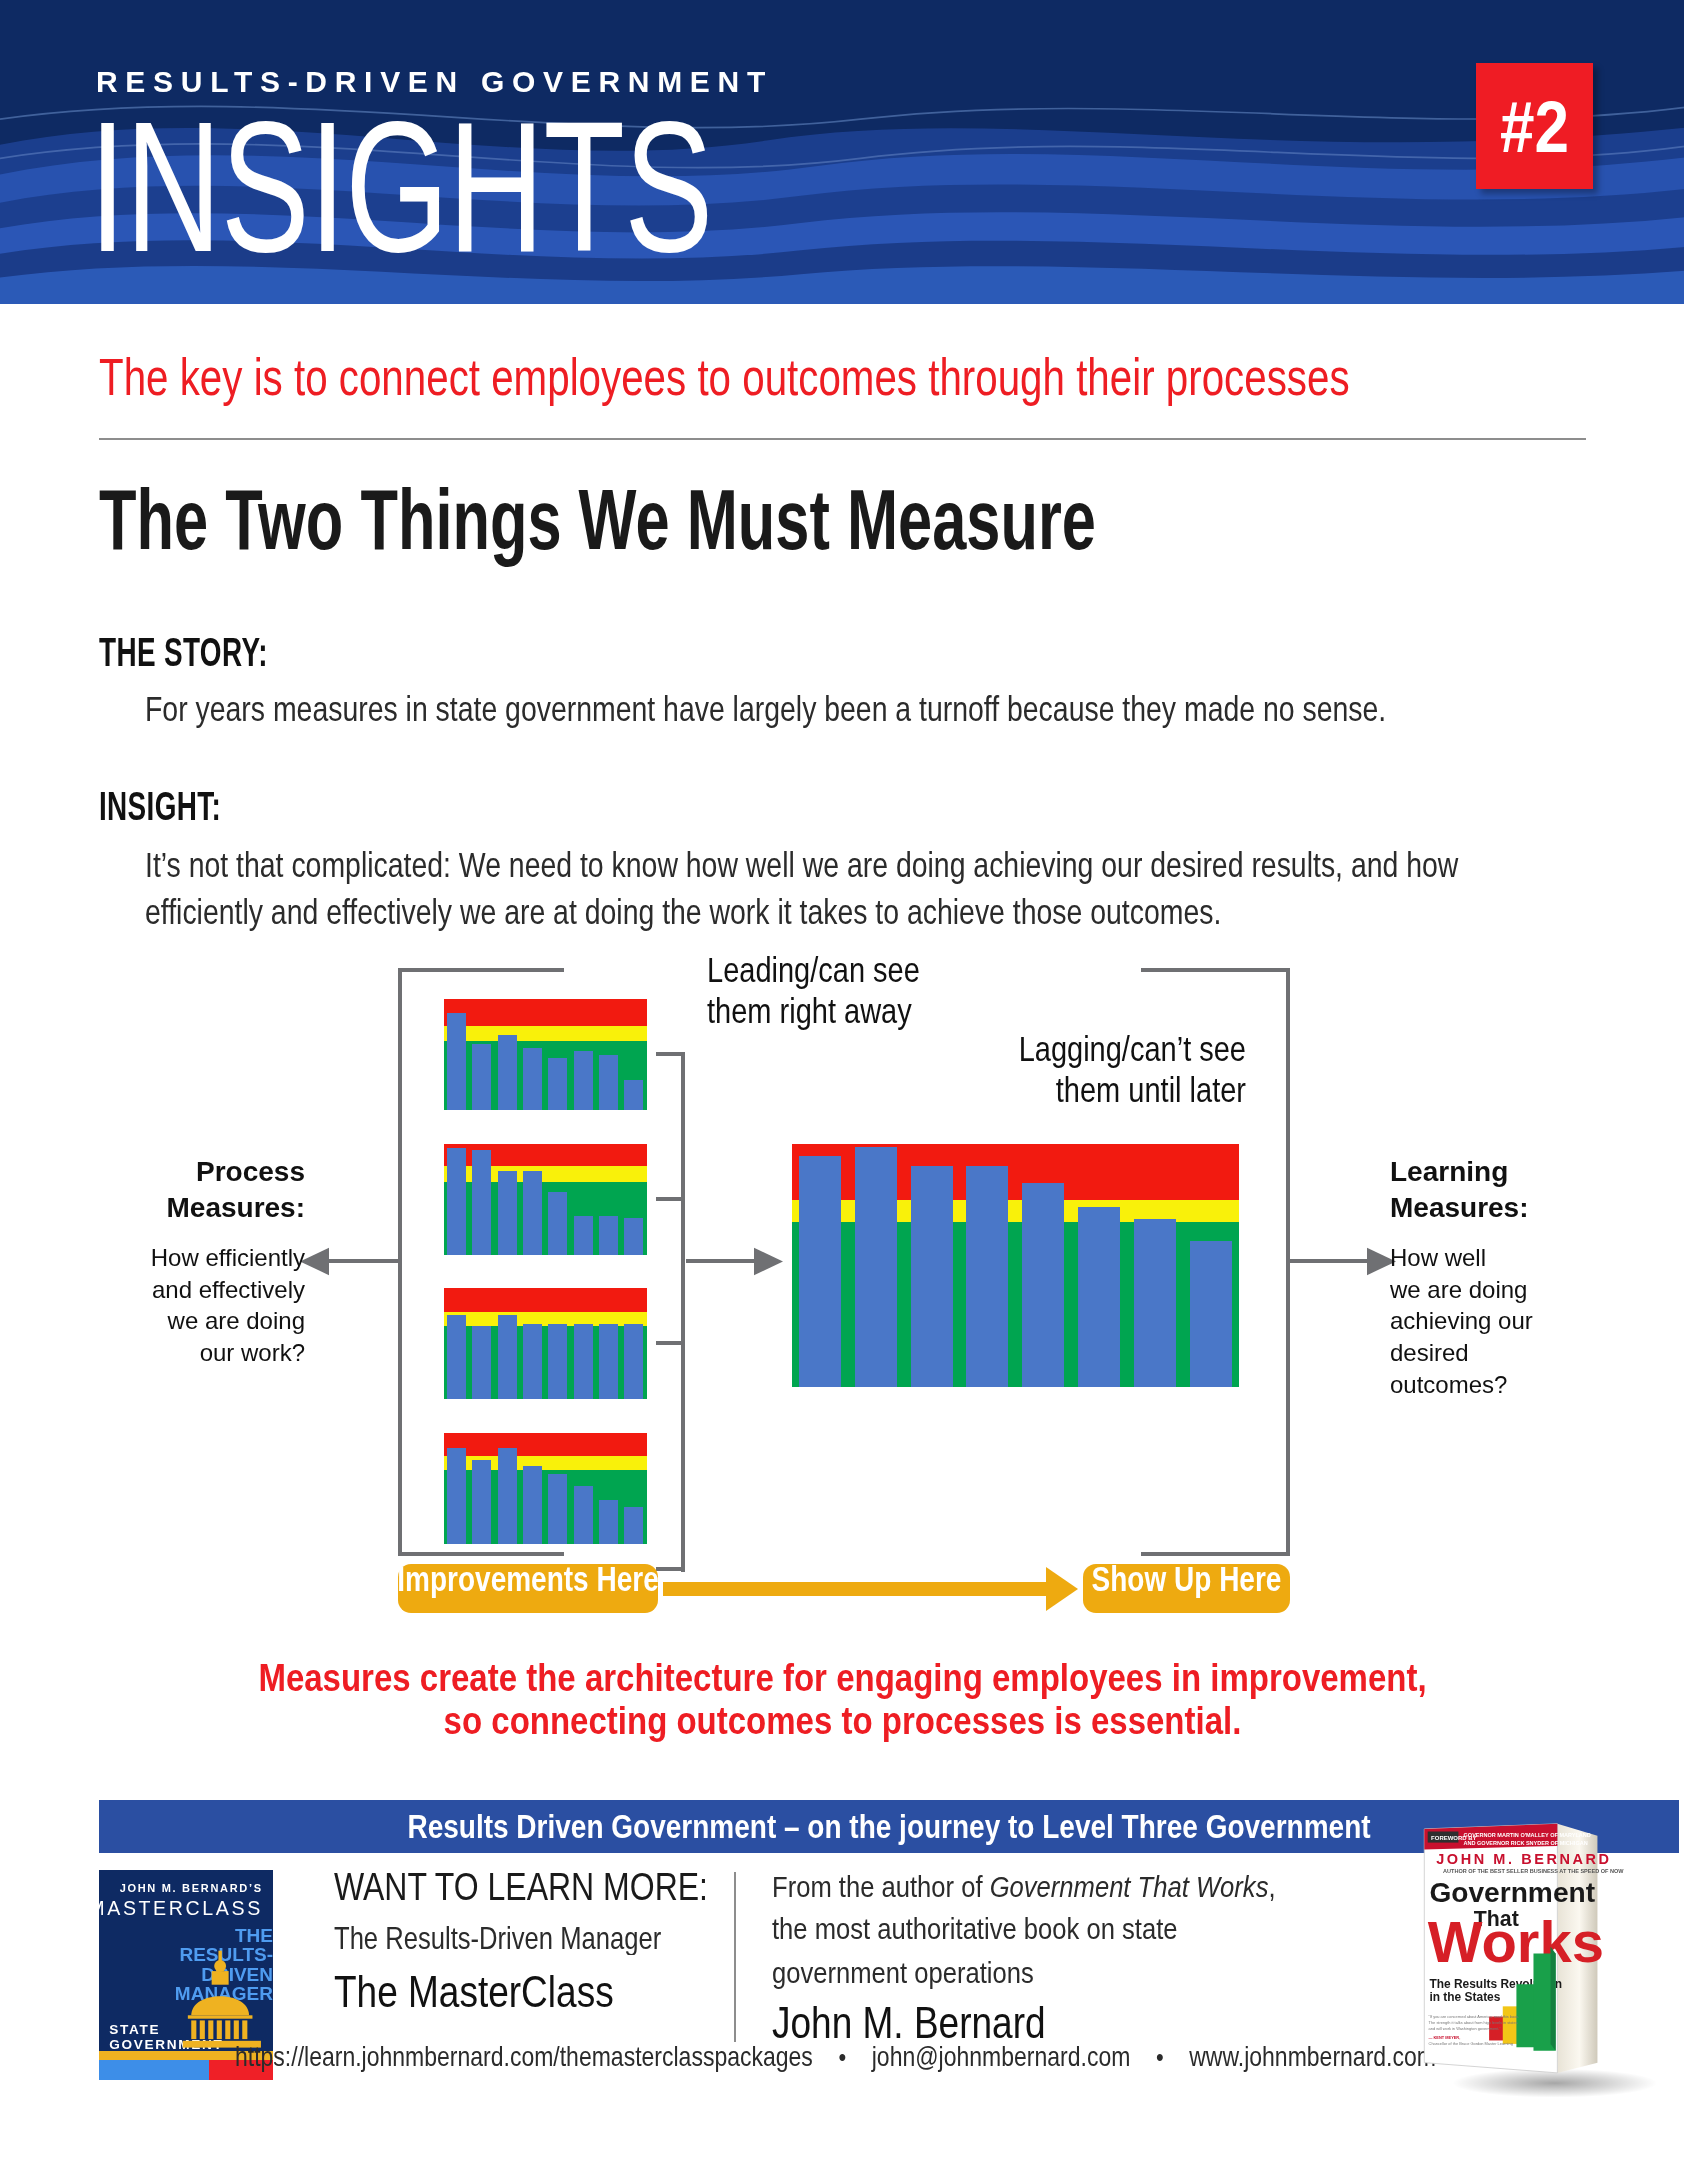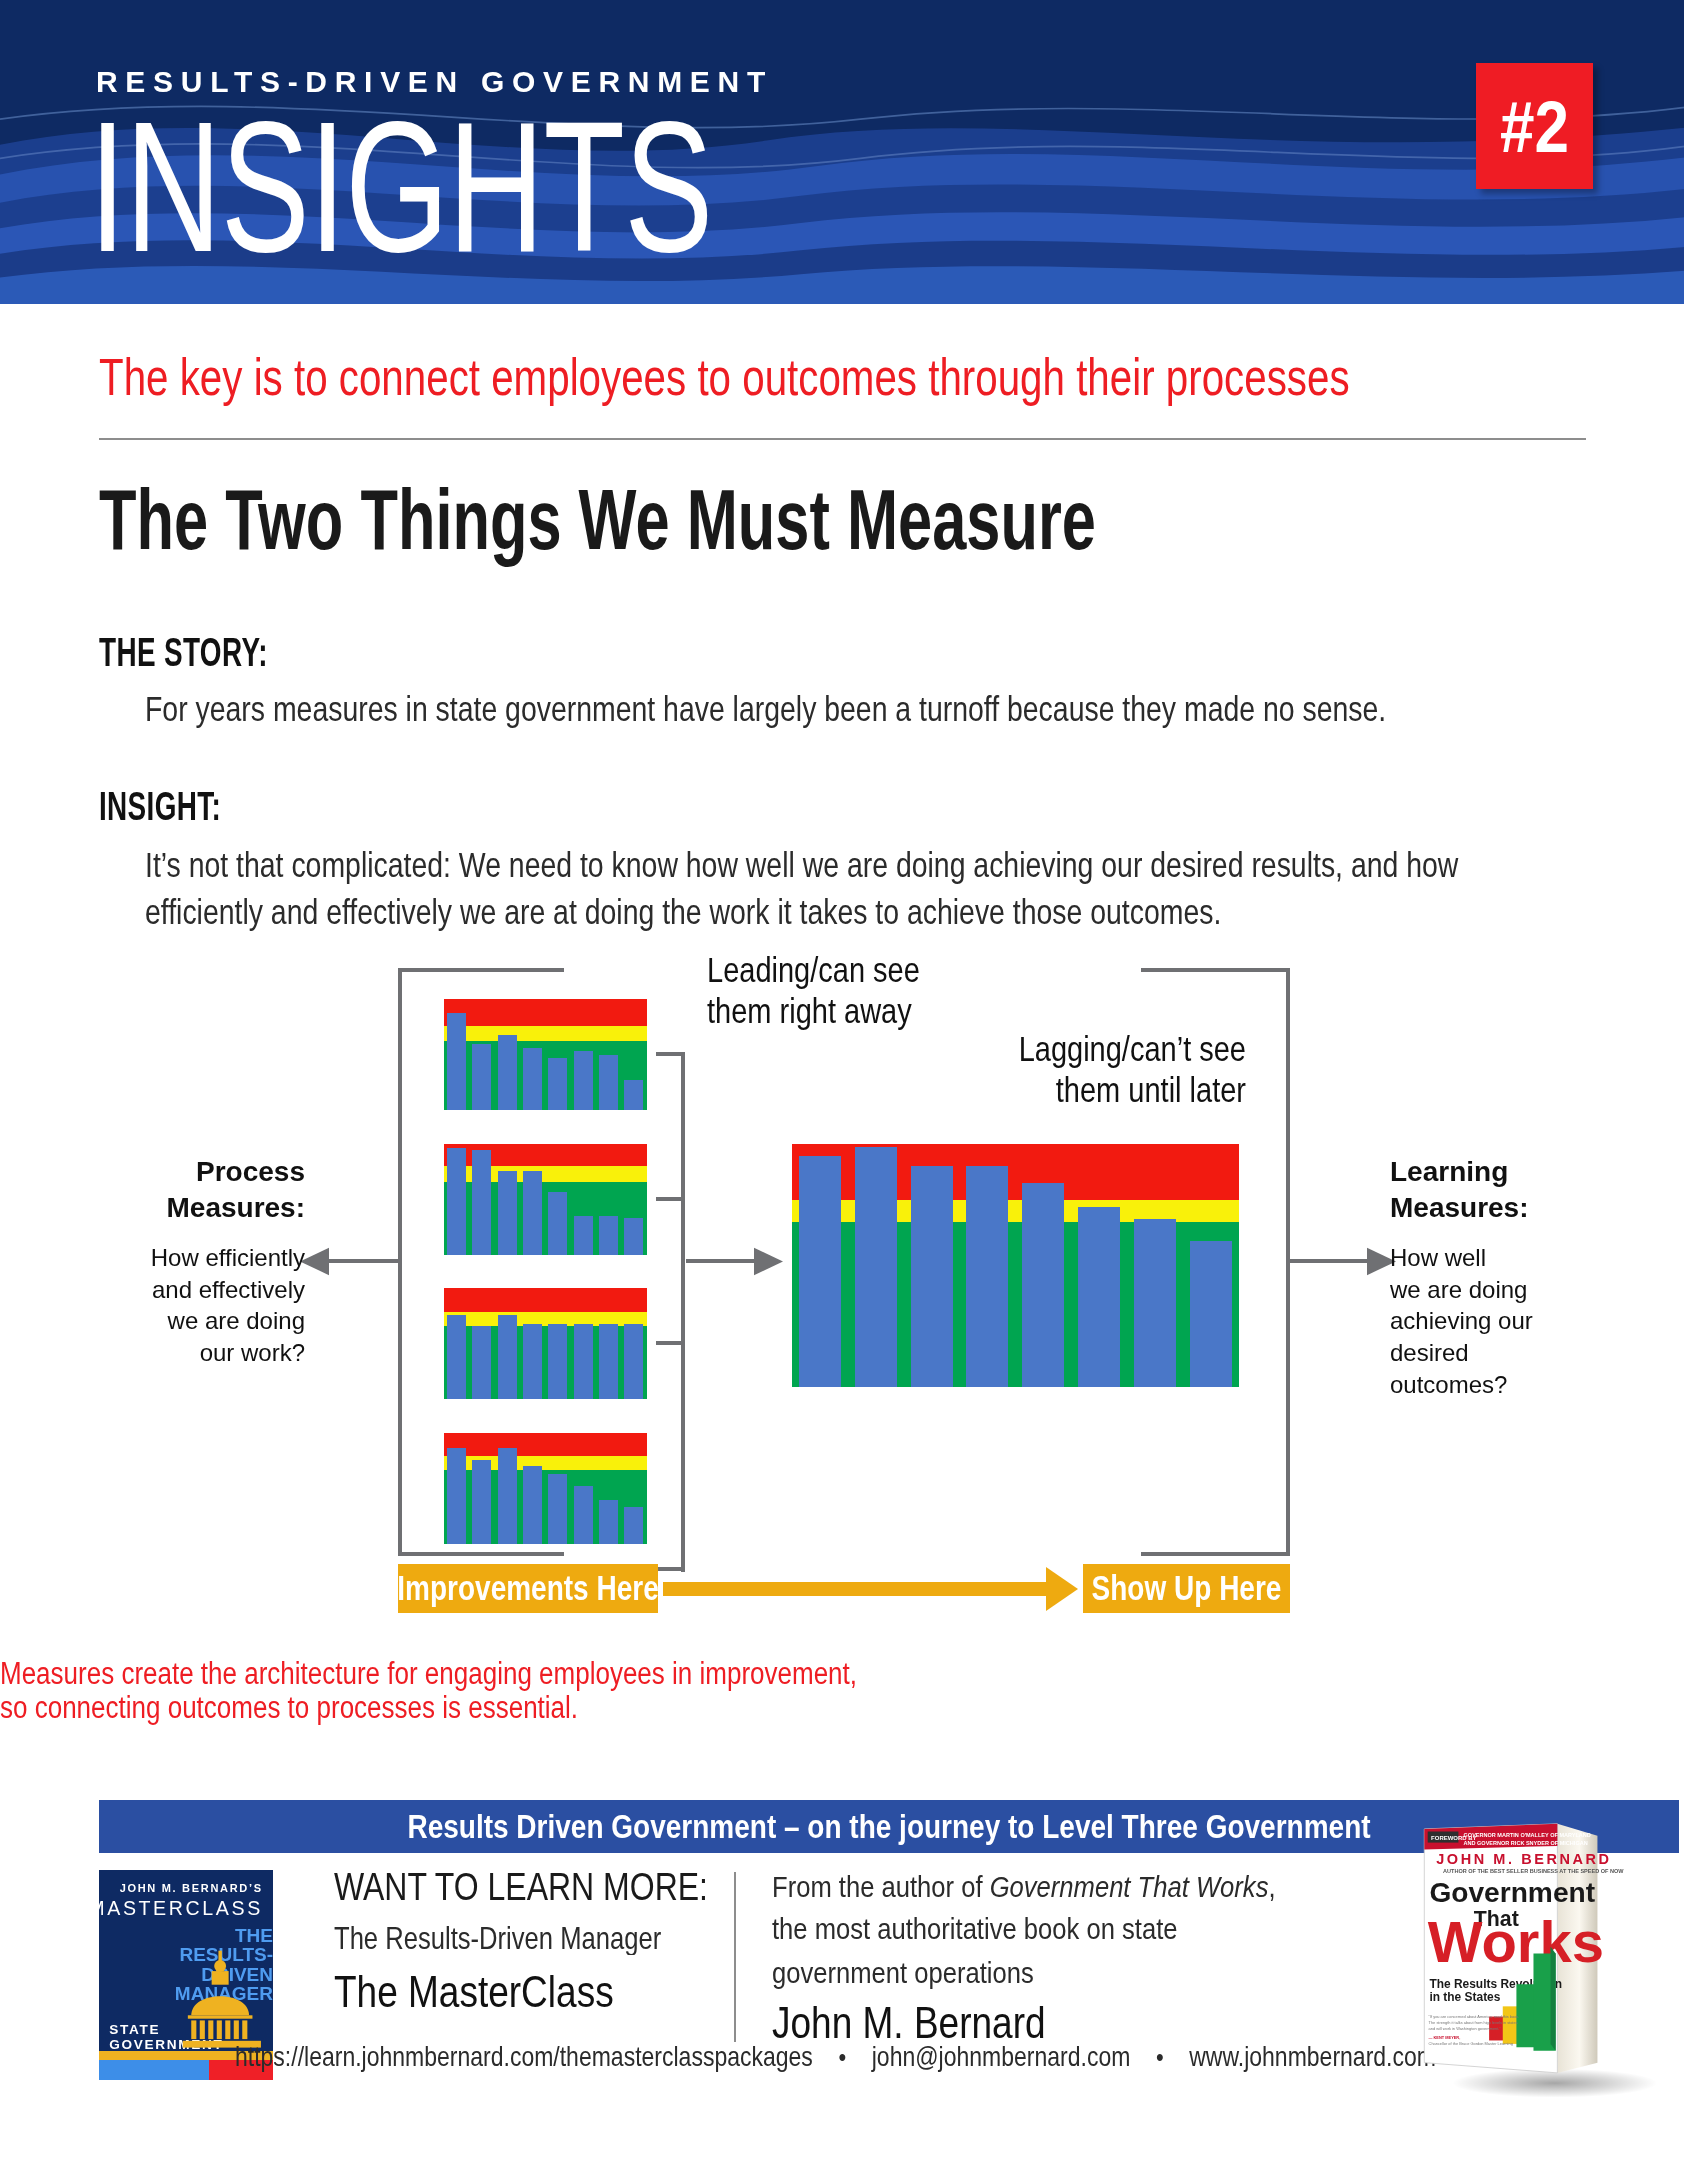--- a/index.html
+++ b/index.html
@@ -102,36 +102,36 @@
   .minichart { position:absolute; background:#00a550; }
   .mc-red    { position:absolute; left:0; top:0; width:100%; background:#f21a10; }
   .mc-yellow { position:absolute; left:0; width:100%; background:#f9f10a; }
   .bar { position:absolute; bottom:0; background:#4a77c8; }
 
   .bigchart { position:absolute; background:#00a550; }
 
   
   .callout {
     position:absolute; background:#eeaa10;
-    display:flex; align-items:center; justify-content:center;
+    display:flex; align-items:flex-start; justify-content:center;border-radius:13px;
   }
   .callout span {
     color:#ffffff; font-size:28px; font-weight:700;
     font-family:"Liberation Sans Narrow","Liberation Sans", sans-serif;
     transform: scaleY(1.22); white-space:nowrap;
   }
   .arrow-shaft { position:absolute; background:#eeaa10; }
   .arrow-head  { position:absolute; width:0; height:0;
                  border-top:22px solid transparent;
                  border-bottom:22px solid transparent;
                  border-left:32px solid #eeaa10; }
 
   .redcaption {
-    position:absolute; left:0; top:1657px; width:1685px; text-align:left;
-    color:#ee1d23; font-size:26px; font-weight:400; line-height:1.30;
+    position:absolute; left:0; top:1657px; width:1685px; text-align:center;
+    color:#ee1d23; font-size:33px; font-weight:700; line-height:1.30;
     font-family:"Liberation Sans Narrow","Liberation Sans", sans-serif;
   }
   .redcaption div { transform: scaleY(1.20); }
 
   
   .footer-banner {
     position:absolute; left:99px; top:1800px; width:1580px; height:53px;
     background:#2b4fa2; display:flex; align-items:center; justify-content:center;
   }
   .footer-banner span {

